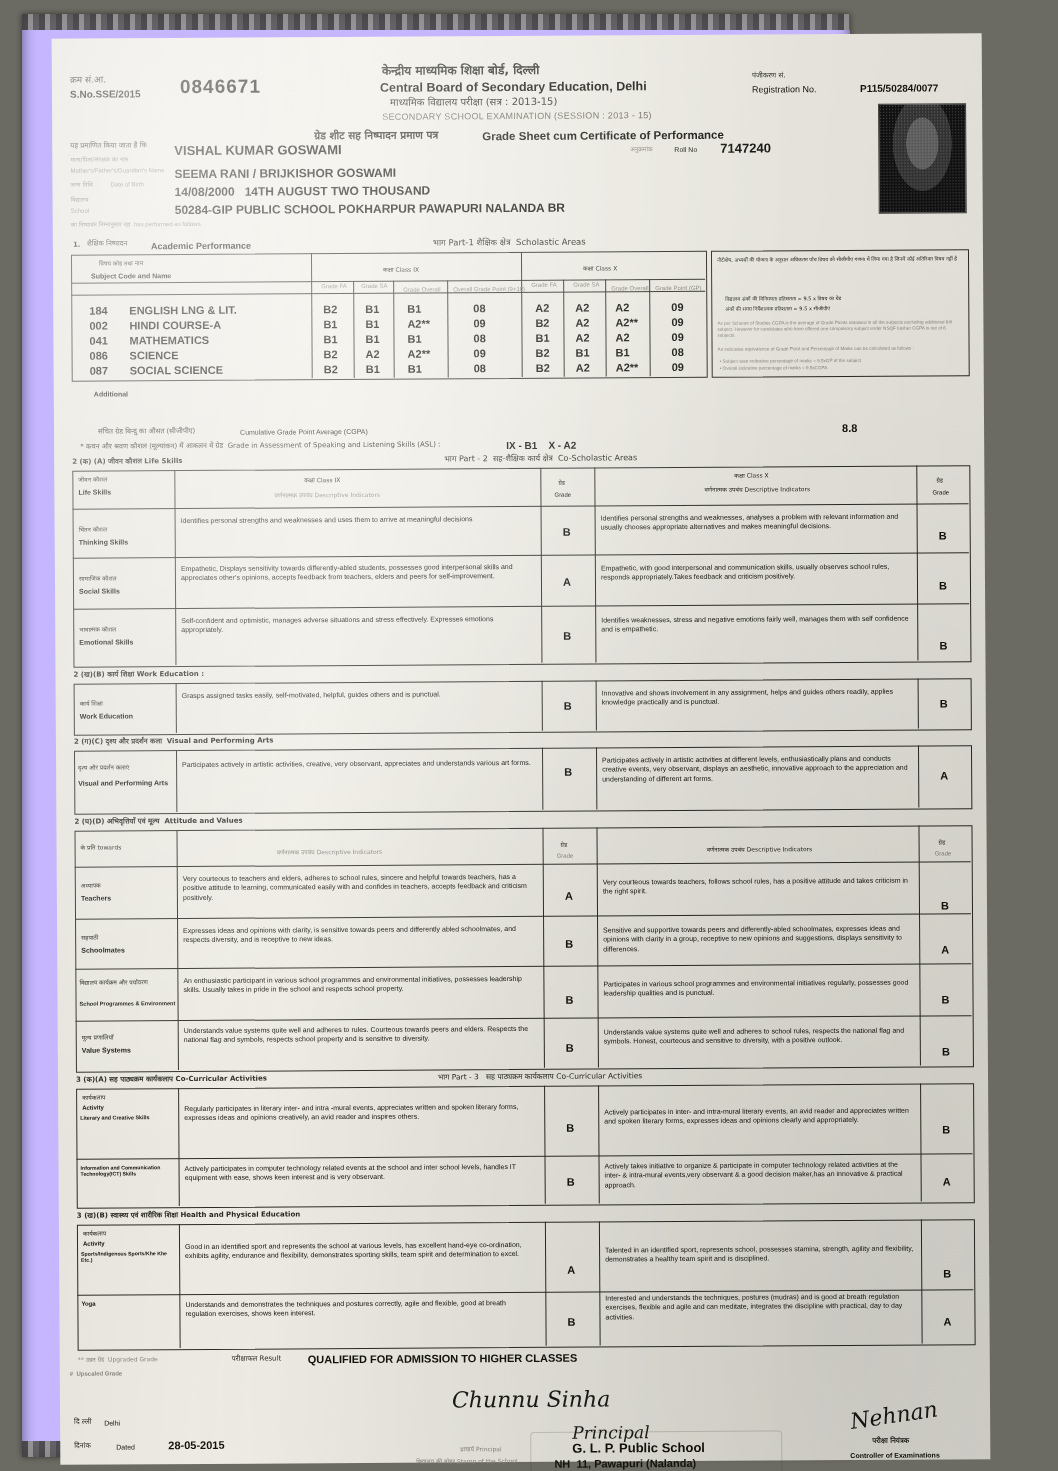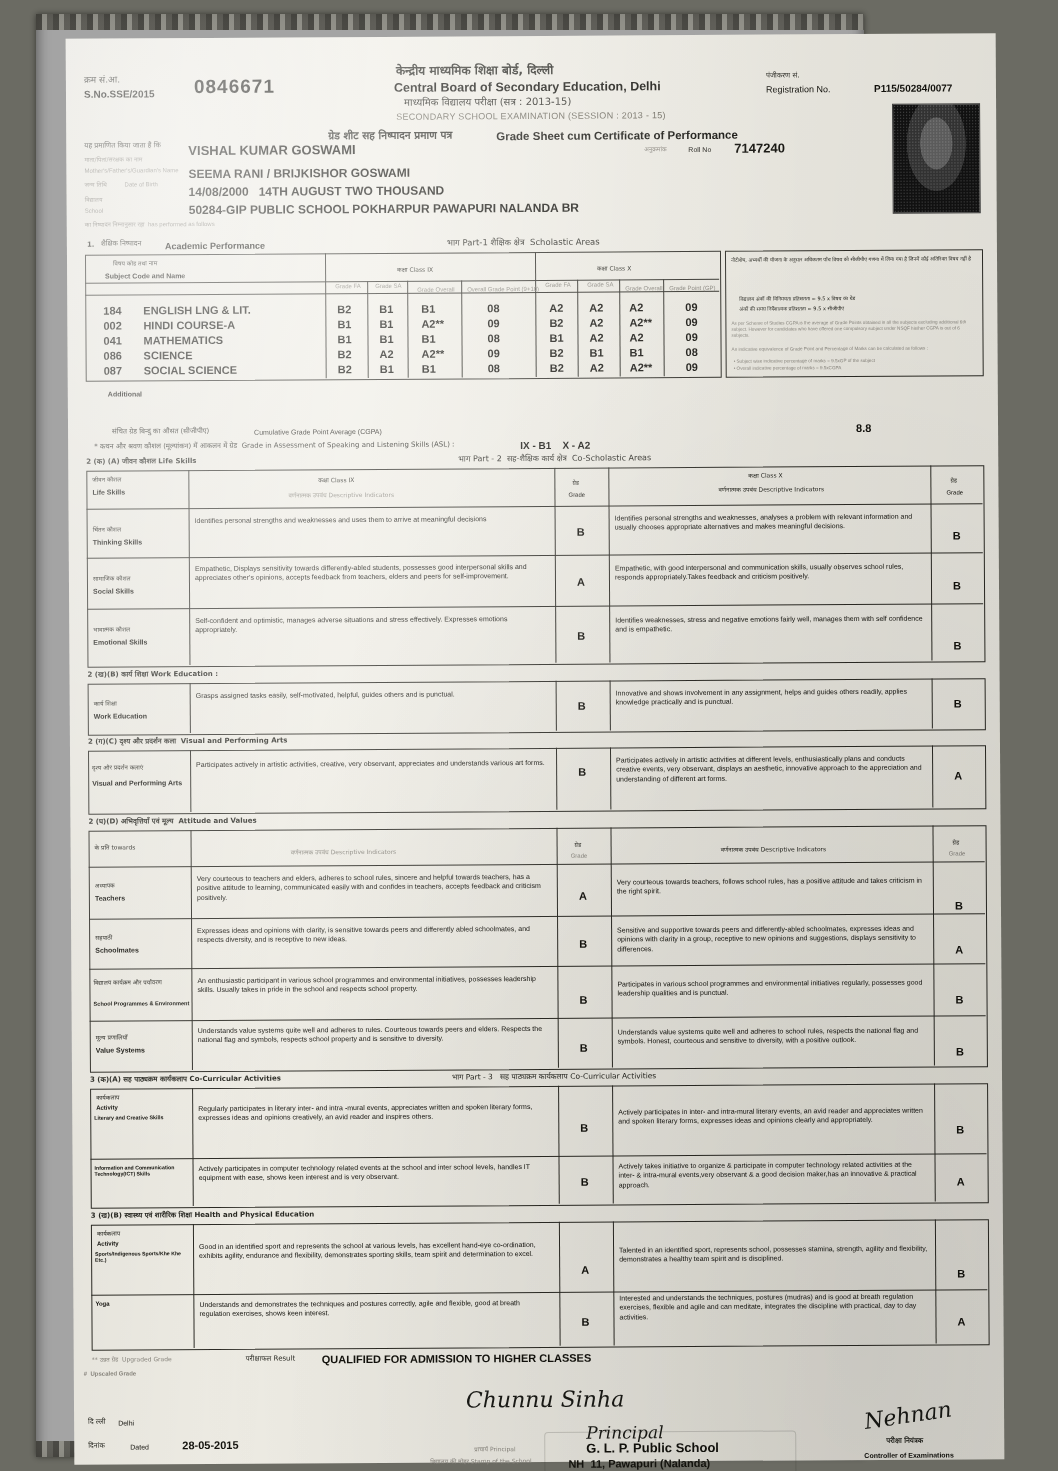--- a/index.html
+++ b/index.html
@@ -3,22 +3,22 @@
 <meta charset="utf-8">
 <style>
   html,body{margin:0;padding:0;}
   body{
     width:1058px;height:1471px;
     background:#6b6b63;
     font-family:"Liberation Sans", sans-serif;
     overflow:hidden;
   }
   .scan{
-    position:absolute;left:36px;top:14px;width:828px;height:1443px;
-    background:#a3a3a3;
+    position:absolute;left:22px;top:14px;width:828px;height:1443px;
+    background:#c4b5fd;
     box-shadow:0 0 14px rgba(0,0,0,.55) inset, 0 0 6px rgba(0,0,0,.5);
     filter:contrast(1.02);
   }
   .sheet{
     position:absolute;left:34px;top:22px;width:930px;height:1426px;
     background:#eceae2;
     color:#15140f;
     transform:rotate(-0.35deg);
   }
   .sheet:after{

